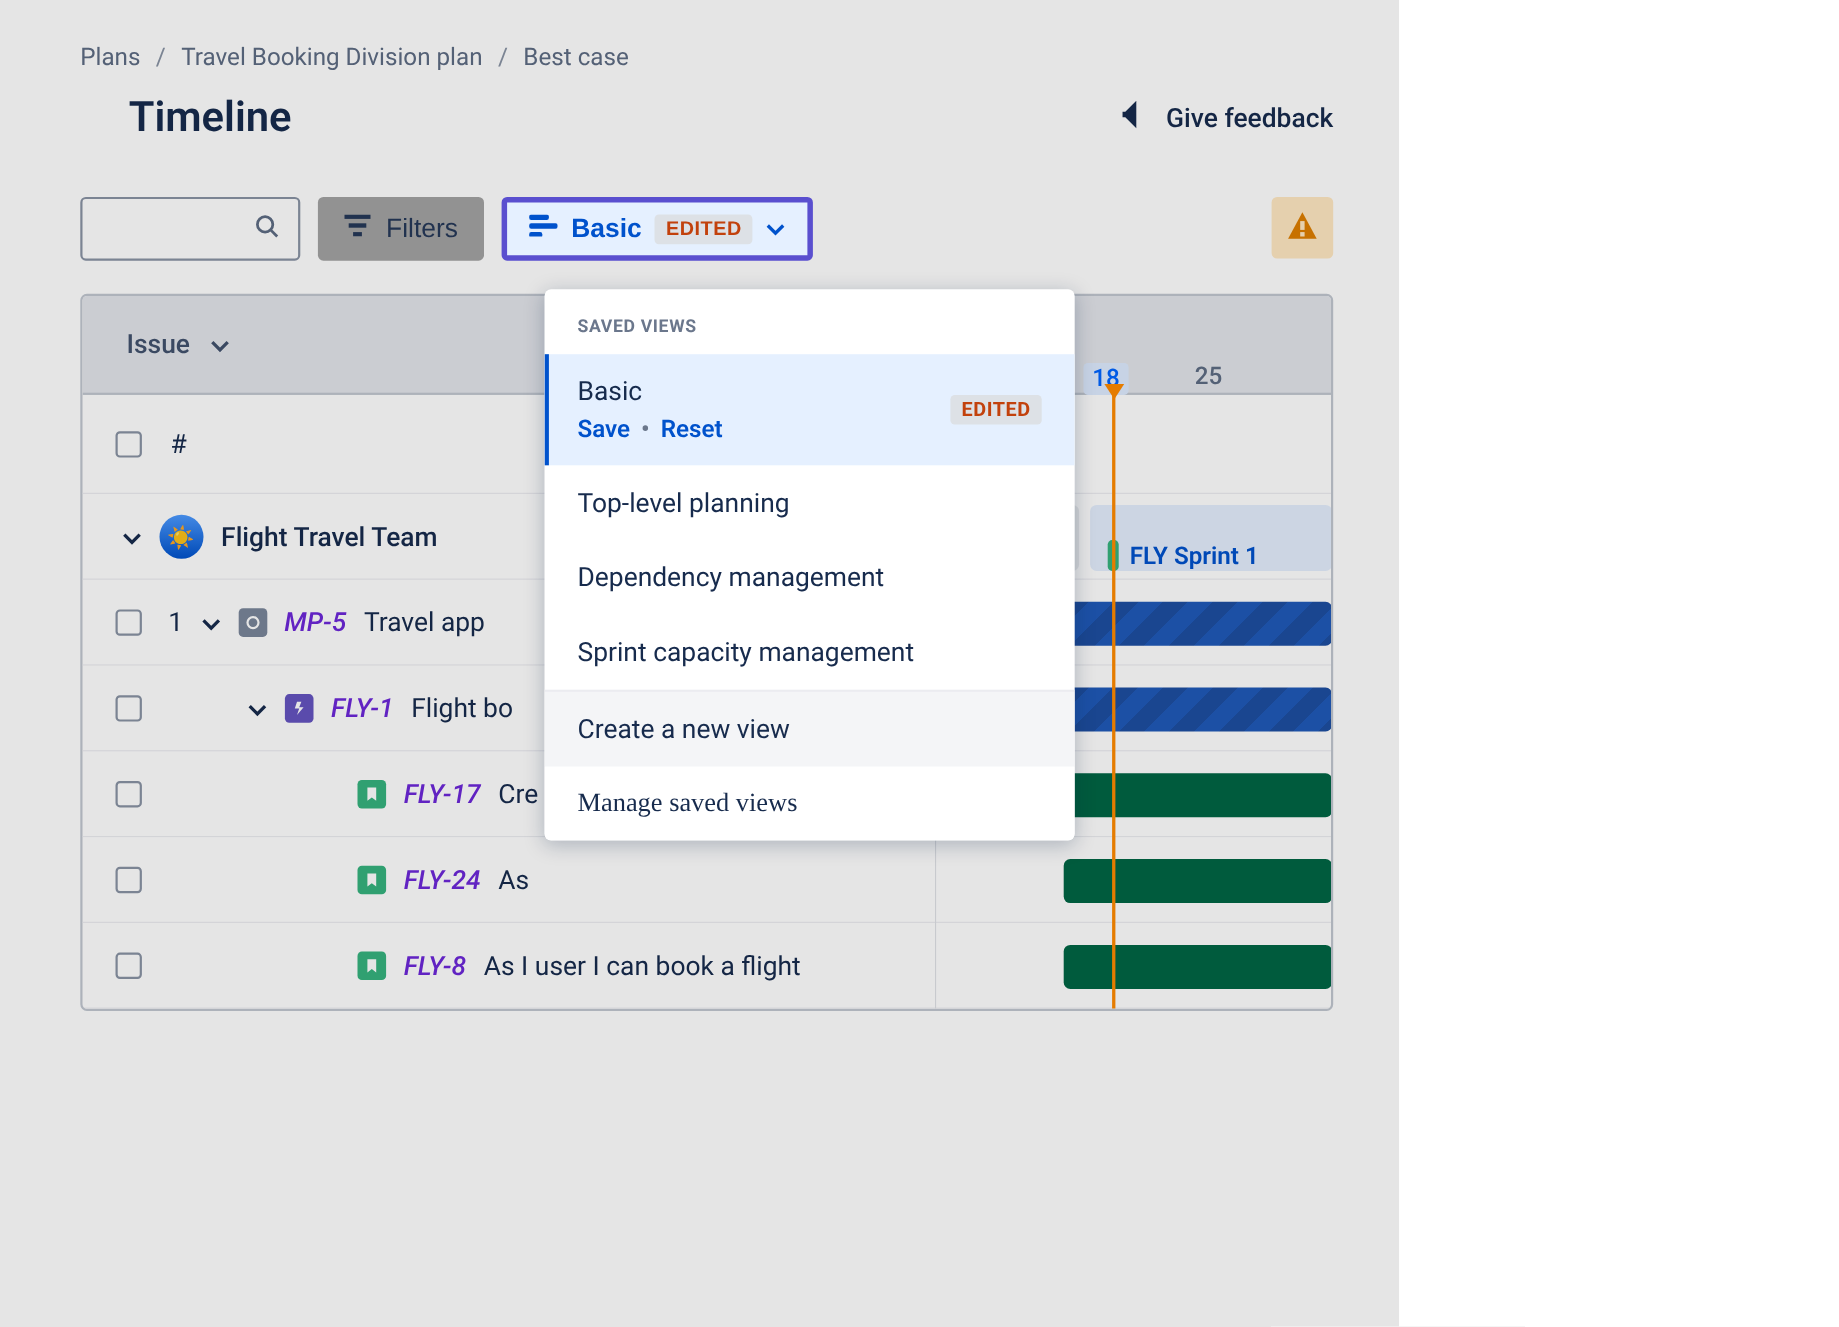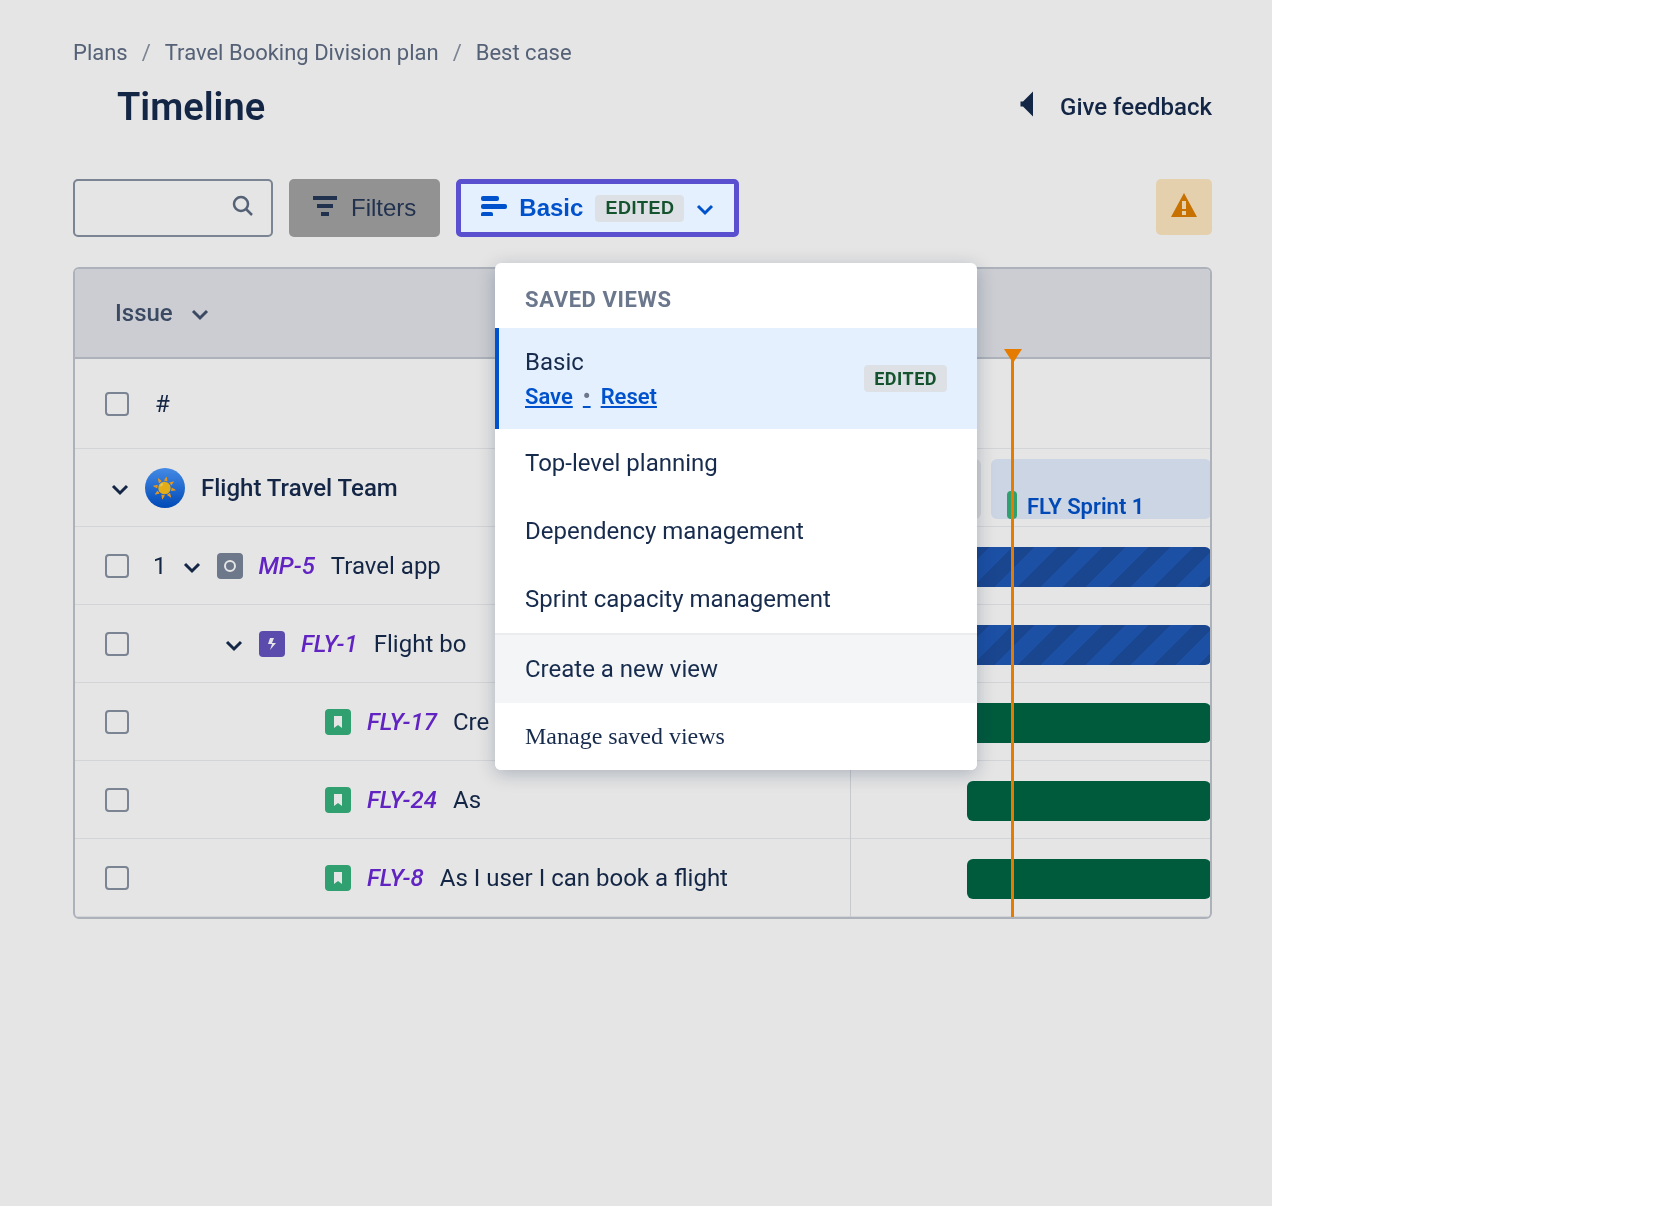--- a/index.html
+++ b/index.html
@@ -94,21 +94,21 @@
   gap: 12px;
   font-size: 24px;
   font-weight: 600;
   color: #0052CC;
   cursor: pointer;
   position: relative;
   z-index: 200;
 }
 .edited-badge {
   background: #DDE1E6;
-  color: #14532d;
+  color: #c2410c;
   font-size: 18px;
   font-weight: 700;
   padding: 3px 10px;
   border-radius: 4px;
   letter-spacing: 0.5px;
 }
 .warn-badge {
   position: absolute;
   right: 0;
   top: 0;
@@ -272,41 +272,41 @@
   left: 495px;
   width: 482px;
   background: #fff;
   border-radius: 6px;
   box-shadow: 0 4px 18px rgba(9,30,66,0.25);
   z-index: 300;
   overflow: hidden;
 }
 .dd-header {
   padding: 24px 30px 16px 30px;
-  font-size: 22px;
+  font-size: 16px;
   font-weight: 700;
   color: #6B778C;
   letter-spacing: 0.6px;
 }
 .dd-item {
   padding: 20px 30px;
   font-size: 24px;
   color: #172B4D;
   cursor: pointer;
 }
 .dd-item.highlighted {
   background: #E5F0FF;
   border-left: 4px solid #0052CC;
   padding-left: 26px;
   display: flex;
   justify-content: space-between;
   align-items: center;
 }
 .dd-item.highlighted .main { display: flex; flex-direction: column; gap: 8px;}
-.save-reset { display: flex; gap: 10px; font-weight: 600; color: #0052CC; font-size: 22px; align-items: center; text-decoration: underline;}
+.save-reset { display: flex; gap: 10px; font-weight: 600; color: #0052CC; font-size: 22px; align-items: center;}
 .save-reset .dot-sep { color: #6B778C; }
 .dd-sep { height: 2px; background: #EBECF0; }
 .dd-footer .dd-item { background: #F4F5F7; }
 .dd-footer .dd-item:last-child { background: #fff; font-family: Liberation Serif, serif; }
 .timeline-right {
   position: absolute;
   top: 0;
   right: 0;
   width: 360px;
   height: 100%;
@@ -387,20 +387,30 @@
   </div>
 
   <div class="table-wrap">
     <div class="table-header">
       <span>Issue</span>
       <span>
         <svg width="18" height="12" viewBox="0 0 18 12" fill="none" stroke="#42526E" stroke-width="3">
             <path d="M2 2 L9 9 L16 2"></path>
           </svg>
       </span>
+      <div class="timeline-header" style="right: 0; width: 340px;">
+        <div>
+          <div class="month-label" style="padding-left: 20px;">Dec</div>
+          <div class="day-cells">
+            <span class="day-label">11</span>
+            <span class="day-label current">18</span>
+            <span class="day-label">25</span>
+          </div>
+        </div>
+      </div>
     </div>
 
     <div class="row header-hash">
       <div class="checkbox"></div>
       <span style="margin-left: 10px">#</span>
     </div>
 
     <div class="row">
       <span style="margin-left: 6px;">
         <svg width="18" height="12" viewBox="0 0 18 12" fill="none" stroke="#172B4D" stroke-width="3">

